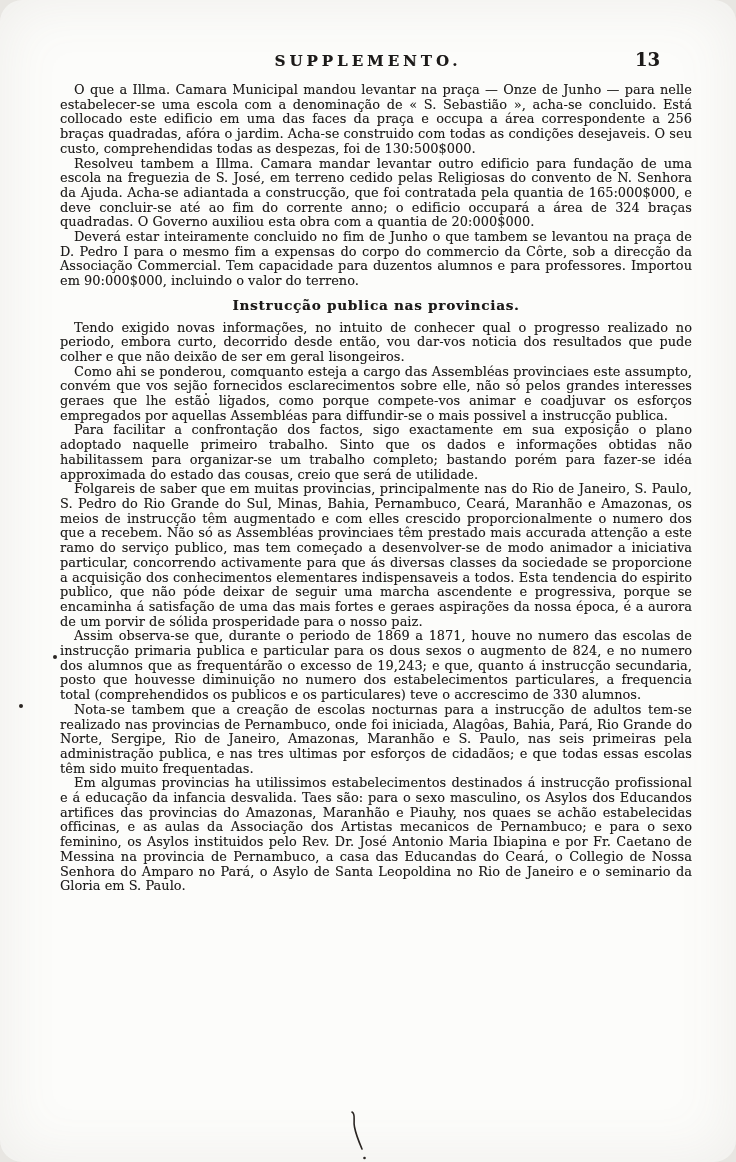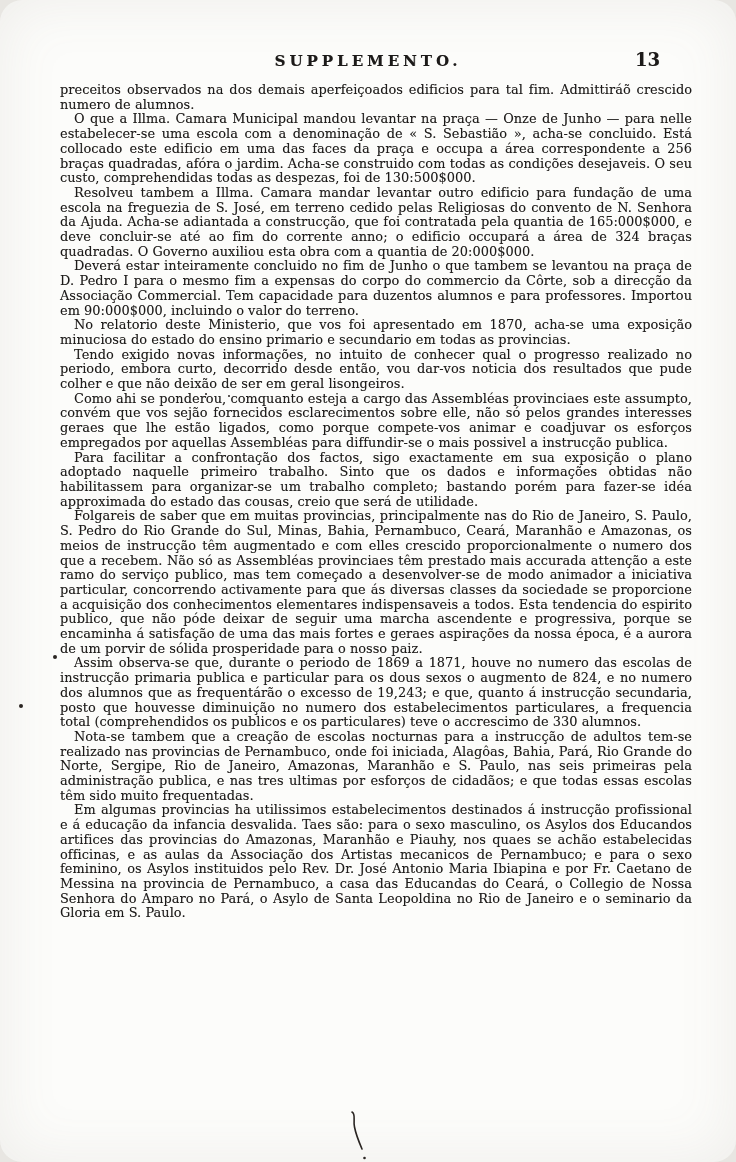--- a/index.html
+++ b/index.html
@@ -58,25 +58,24 @@
 <body>
 
 <div class="page">
 
   <div class="header">
     <div class="header-title">SUPPLEMENTO.</div>
     <div class="page-number">13</div>
   </div>
 
   <div class="body-text">
-    <p class="noindent">preceitos observados na dos demais aperfeiçoados edificios para tal fim. Admittiráõ crescido numero de alumnos.</p>
     <p>O que a Illma. Camara Municipal mandou levantar na praça — Onze de Junho — para nelle estabelecer-se uma escola com a denominação de « S. Sebastião », acha-se concluido. Está collocado este edificio em uma das faces da praça e occupa a área correspondente a 256 braças quadradas, afóra o jardim. Acha-se construido com todas as condições desejaveis. O seu custo, comprehendidas todas as despezas, foi de 130:500$000.</p>
     <p>Resolveu tambem a Illma. Camara mandar levantar outro edificio para fundação de uma escola na freguezia de S. José, em terreno cedido pelas Religiosas do convento de N. Senhora da Ajuda. Acha-se adiantada a construcção, que foi contratada pela quantia de 165:000$000, e deve concluir-se até ao fim do corrente anno; o edificio occupará a área de 324 braças quadradas. O Governo auxiliou esta obra com a quantia de 20:000$000.</p>
     <p>Deverá estar inteiramente concluido no fim de Junho o que tambem se levantou na praça de D. Pedro I para o mesmo fim a expensas do corpo do commercio da Côrte, sob a direcção da Associação Commercial. Tem capacidade para duzentos alumnos e para professores. Importou em 90:000$000, incluindo o valor do terreno.</p>
-    <p>No relatorio deste Ministerio, que vos foi apresentado em 1870, acha-se uma exposição minuciosa do estado do ensino primario e secundario em todas as provincias.</p>
+    <h2 class="section-heading">Instrucção publica nas provincias.</h2>
     <p>Tendo exigido novas informações, no intuito de conhecer qual o progresso realizado no periodo, embora curto, decorrido desde então, vou dar-vos noticia dos resultados que pude colher e que não deixão de ser em geral lisongeiros.</p>
     <p>Como ahi se ponderou, comquanto esteja a cargo das Assembléas provinciaes este assumpto, convém que vos sejão fornecidos esclarecimentos sobre elle, não só pelos grandes interesses geraes que lhe estão ligados, como porque compete-vos animar e coadjuvar os esforços empregados por aquellas Assembléas para diffundir-se o mais possivel a instrucção publica.</p>
     <p>Para facilitar a confrontação dos factos, sigo exactamente em sua exposição o plano adoptado naquelle primeiro trabalho. Sinto que os dados e informações obtidas não habilitassem para organizar-se um trabalho completo; bastando porém para fazer-se idéa approximada do estado das cousas, creio que será de utilidade.</p>
     <p>Folgareis de saber que em muitas provincias, principalmente nas do Rio de Janeiro, S. Paulo, S. Pedro do Rio Grande do Sul, Minas, Bahia, Pernambuco, Ceará, Maranhão e Amazonas, os meios de instrucção têm augmentado e com elles crescido proporcionalmente o numero dos que a recebem. Não só as Assembléas provinciaes têm prestado mais accurada attenção a este ramo do serviço publico, mas tem começado a desenvolver-se de modo animador a iniciativa particular, concorrendo activamente para que ás diversas classes da sociedade se proporcione a acquisição dos conhecimentos elementares indispensaveis a todos. Esta tendencia do espirito publico, que não póde deixar de seguir uma marcha ascendente e progressiva, porque se encaminha á satisfação de uma das mais fortes e geraes aspirações da nossa época, é a aurora de um porvir de sólida prosperidade para o nosso paiz.</p>
     <p>Assim observa-se que, durante o periodo de 1869 a 1871, houve no numero das escolas de instrucção primaria publica e particular para os dous sexos o augmento de 824, e no numero dos alumnos que as frequentárão o excesso de 19,243; e que, quanto á instrucção secundaria, posto que houvesse diminuição no numero dos estabelecimentos particulares, a frequencia total (comprehendidos os publicos e os particulares) teve o accrescimo de 330 alumnos.</p>
     <p>Nota-se tambem que a creação de escolas nocturnas para a instrucção de adultos tem-se realizado nas provincias de Pernambuco, onde foi iniciada, Alagôas, Bahia, Pará, Rio Grande do Norte, Sergipe, Rio de Janeiro, Amazonas, Maranhão e S. Paulo, nas seis primeiras pela administração publica, e nas tres ultimas por esforços de cidadãos; e que todas essas escolas têm sido muito frequentadas.</p>
     <p>Em algumas provincias ha utilissimos estabelecimentos destinados á instrucção profissional e á educação da infancia desvalida. Taes são: para o sexo masculino, os Asylos dos Educandos artifices das provincias do Amazonas, Maranhão e Piauhy, nos quaes se achão estabelecidas officinas, e as aulas da Associação dos Artistas mecanicos de Pernambuco; e para o sexo feminino, os Asylos instituidos pelo Rev. Dr. José Antonio Maria Ibiapina e por Fr. Caetano de Messina na provincia de Pernambuco, a casa das Educandas do Ceará, o Collegio de Nossa Senhora do Amparo no Pará, o Asylo de Santa Leopoldina no Rio de Janeiro e o seminario da Gloria em S. Paulo.</p>
   </div>
 
   <span class="speck speck-1"></span>

